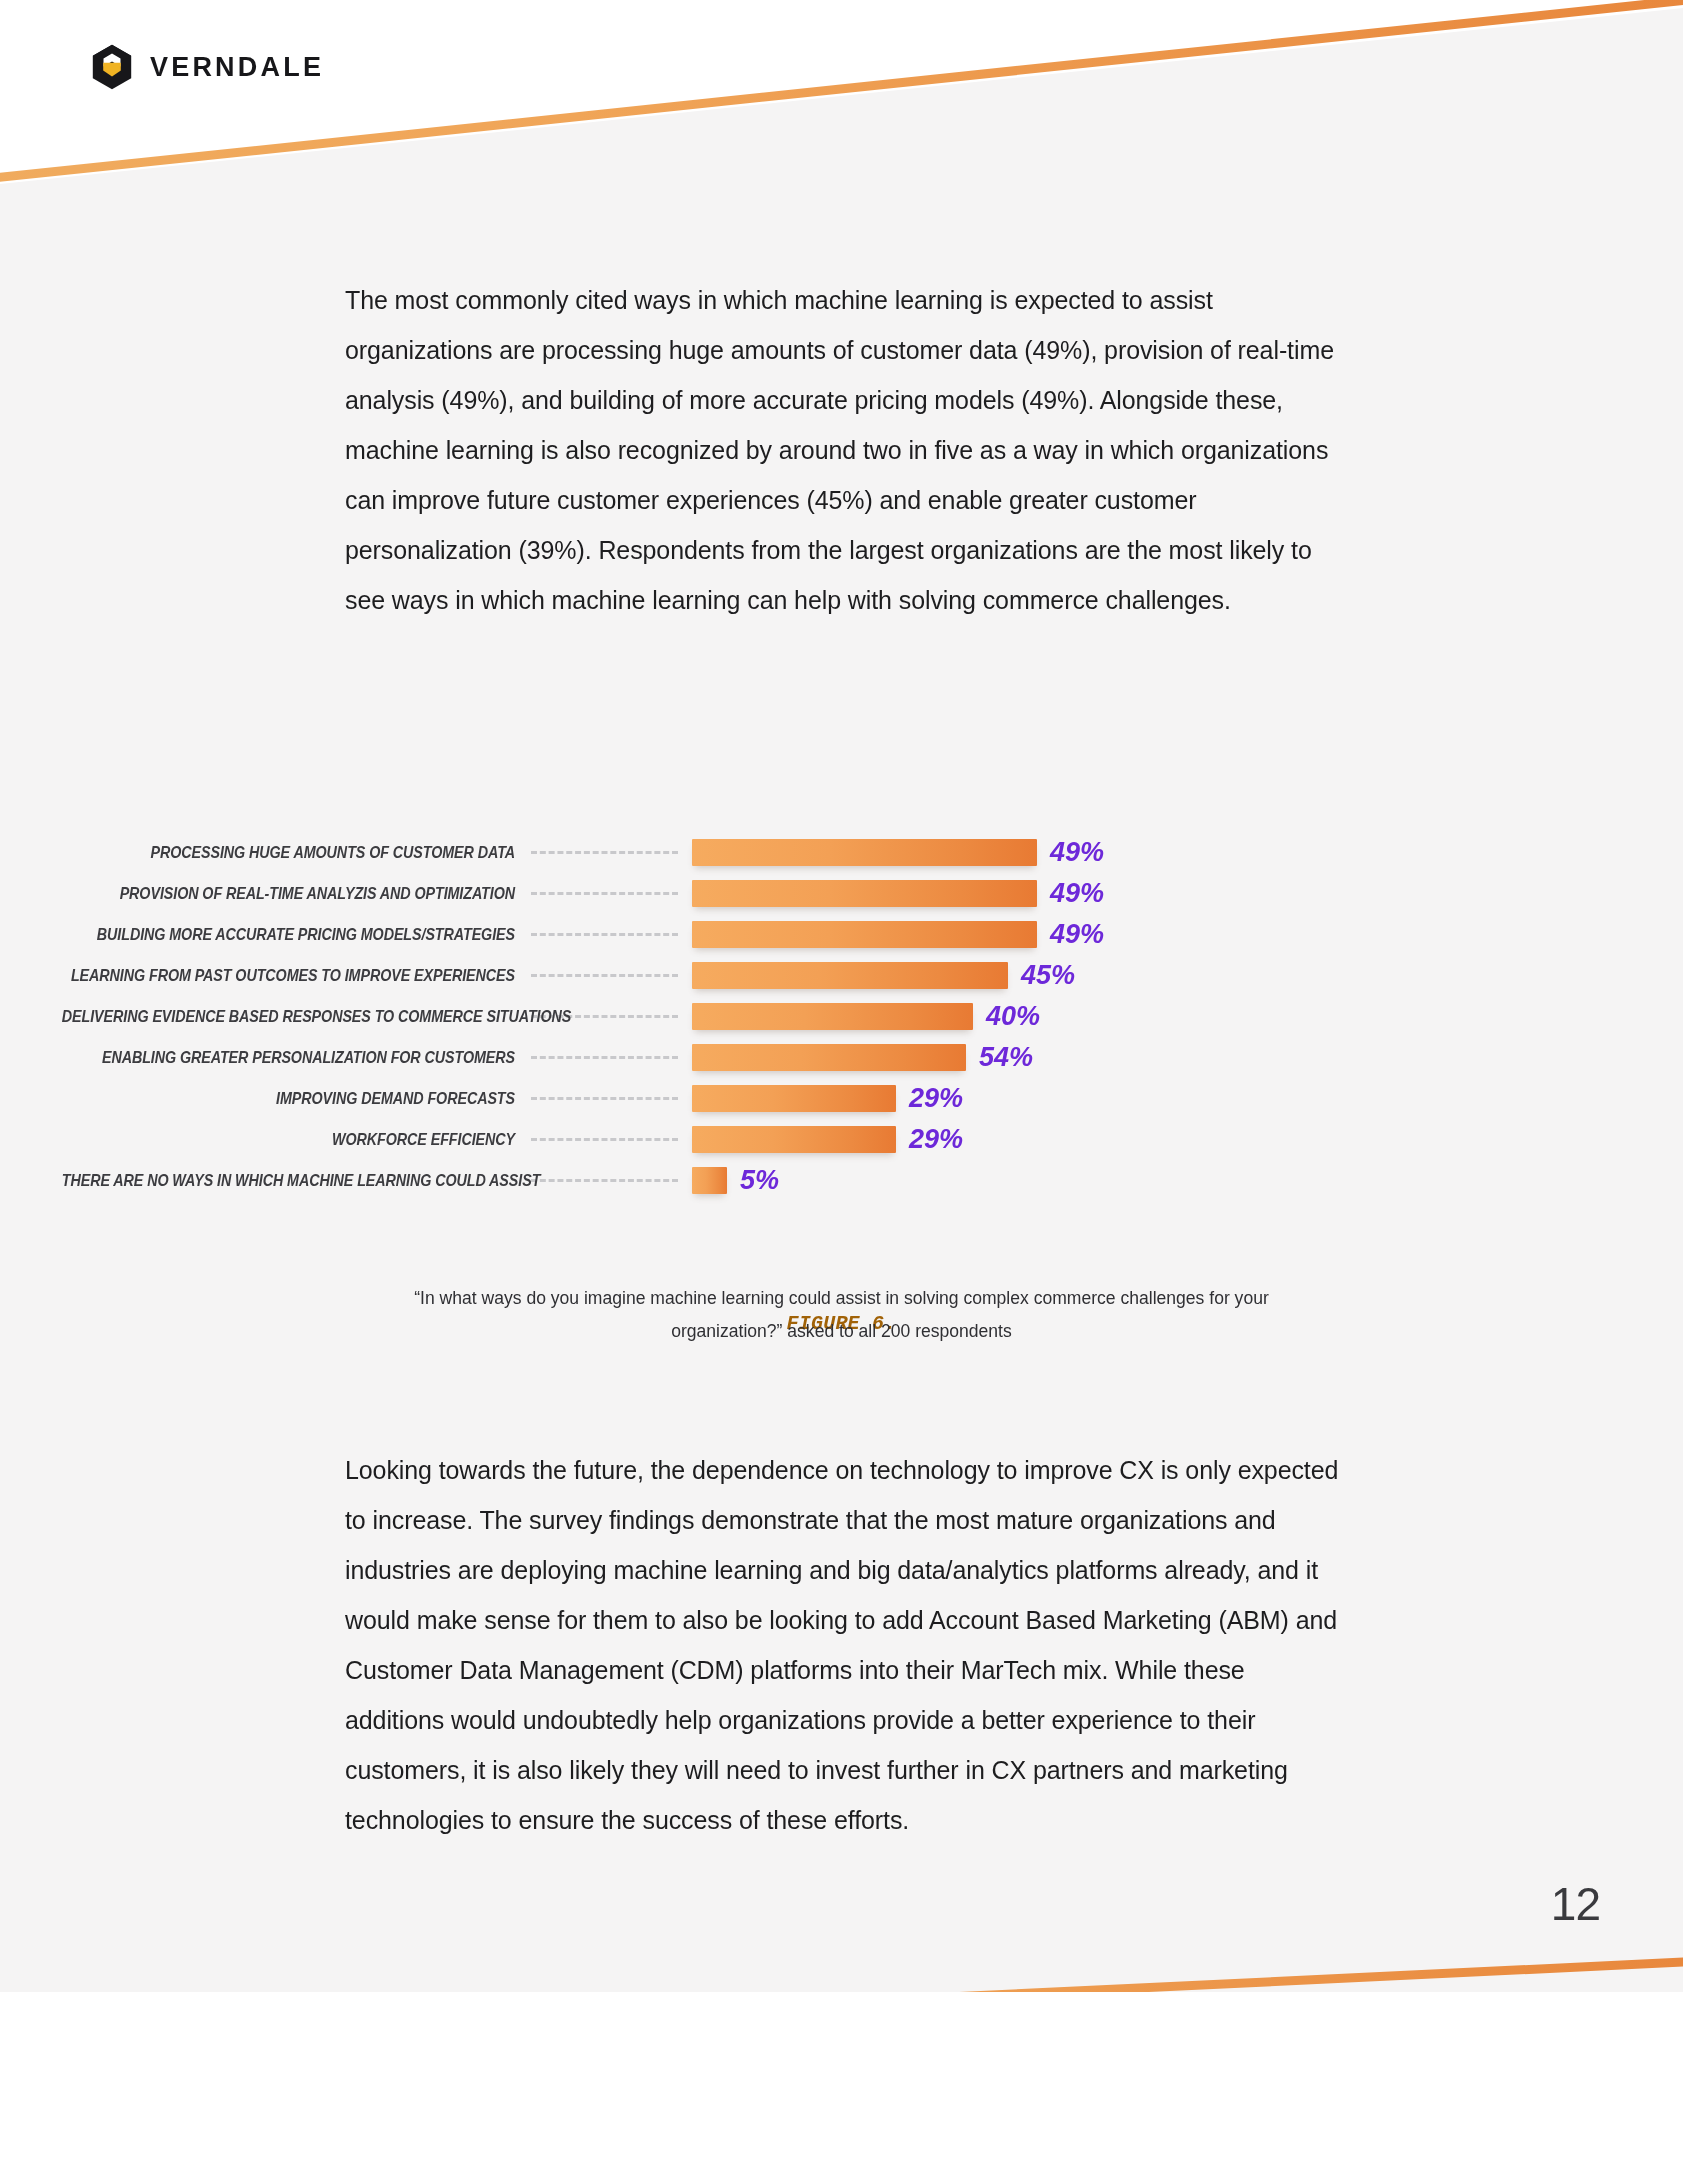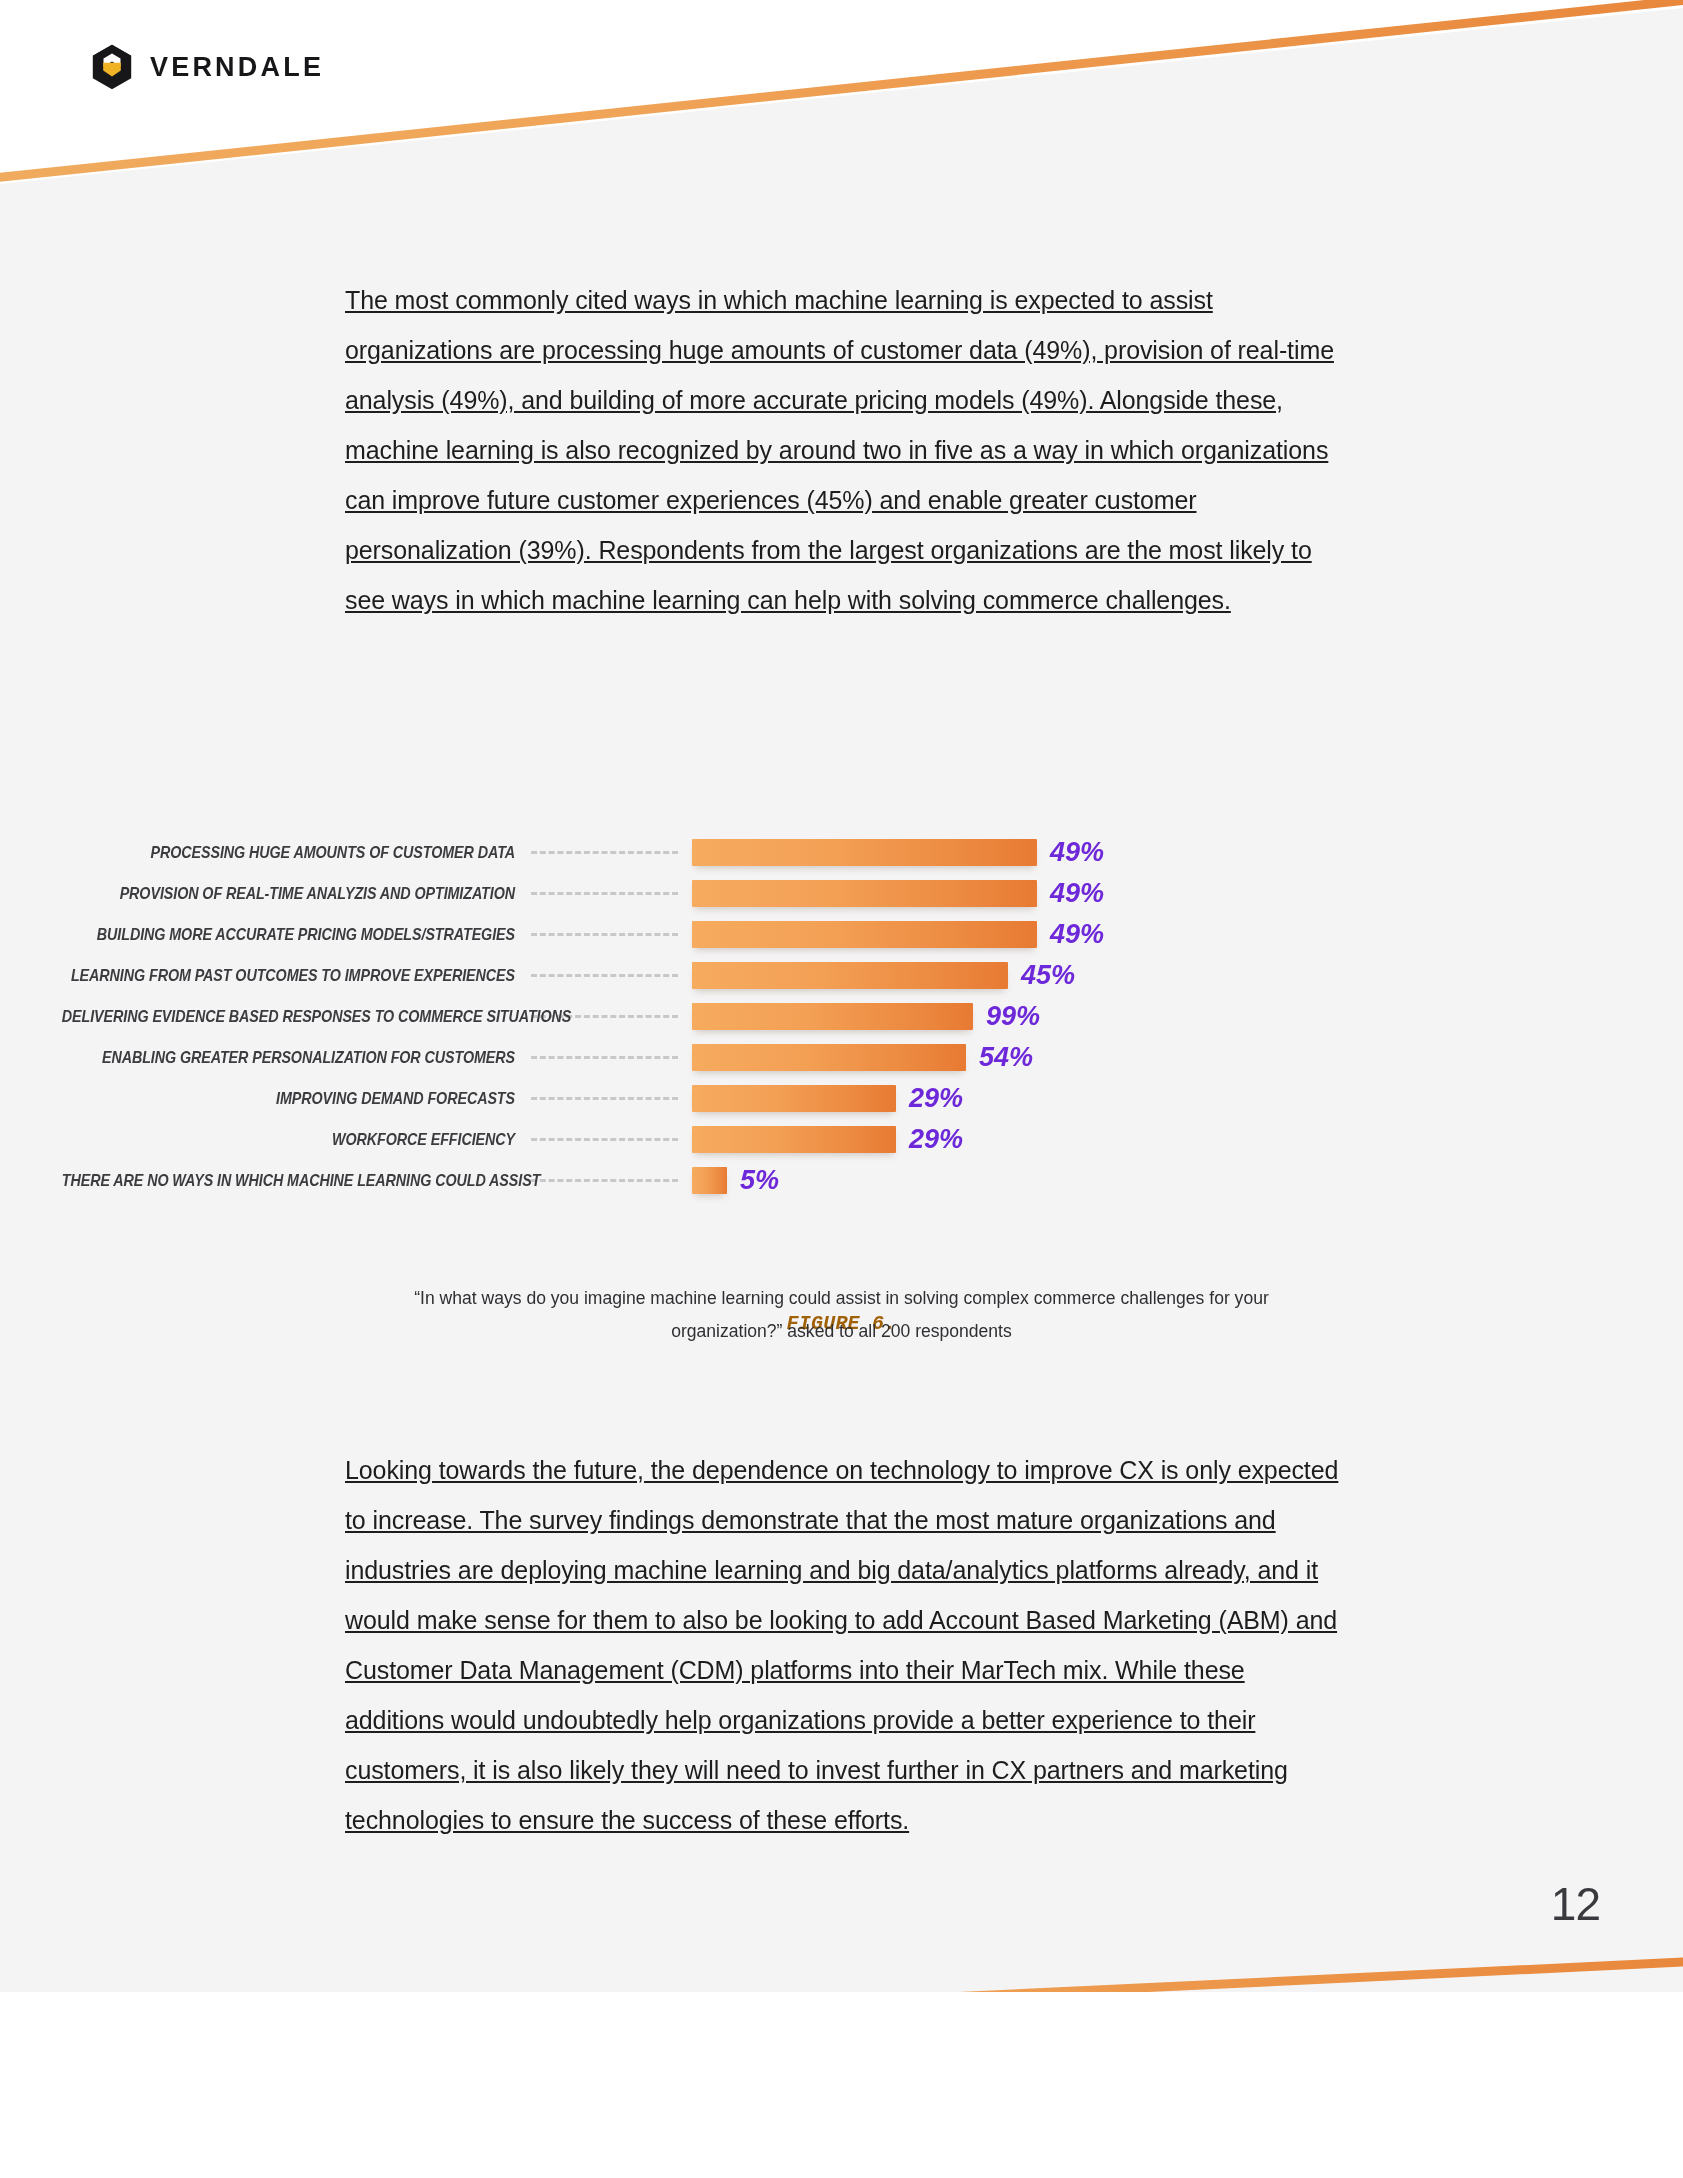--- a/index.html
+++ b/index.html
@@ -80,21 +80,20 @@
   
   .para {
     position: absolute;
     left: 345px;
     width: 1000px;
     font-family: "Liberation Sans", sans-serif;
     font-size: 25px;
     line-height: 50px;
     color: #1d1d1f;
     letter-spacing: -0.1px;
-    text-decoration: underline;
   }
   #para-1 { top: 275px; }
   #para-2 { top: 1445px; }
 
   
   #figure {
     position: absolute;
     left: 0;
     top: 832px;
     width: 1683px;
@@ -262,21 +261,21 @@
           <div class="bar-zone">
             <div class="bar" style="width: 316px;"></div>
             <div class="bar-val">45%</div>
           </div>
         </div>
         <div class="row">
           <div class="row-label">DELIVERING EVIDENCE BASED RESPONSES TO COMMERCE SITUATIONS</div>
           <div class="leader"></div>
           <div class="bar-zone">
             <div class="bar" style="width: 281px;"></div>
-            <div class="bar-val">99%</div>
+            <div class="bar-val">40%</div>
           </div>
         </div>
         <div class="row">
           <div class="row-label">ENABLING GREATER PERSONALIZATION FOR CUSTOMERS</div>
           <div class="leader"></div>
           <div class="bar-zone">
             <div class="bar" style="width: 274px;"></div>
             <div class="bar-val">54%</div>
           </div>
         </div>

